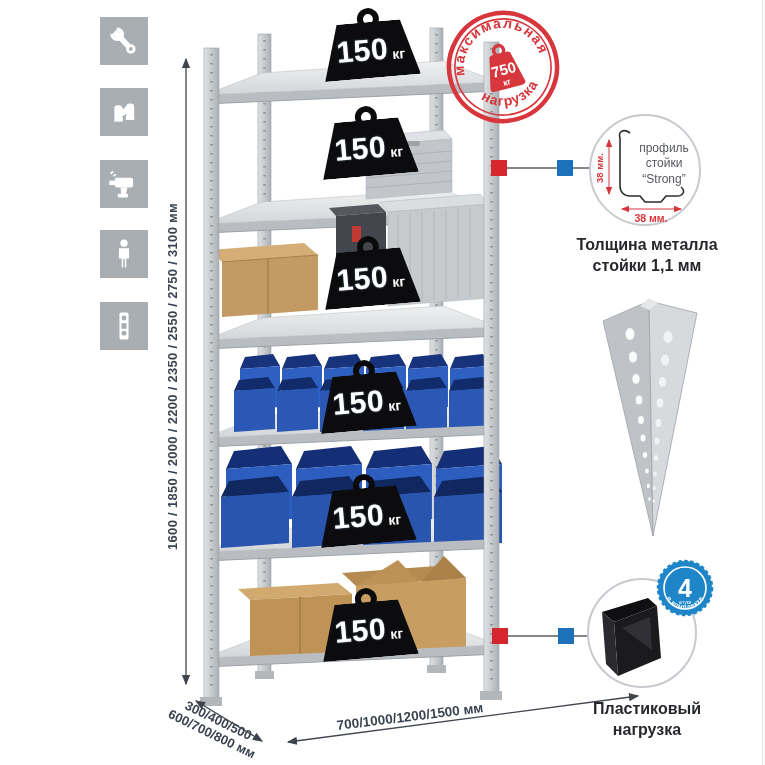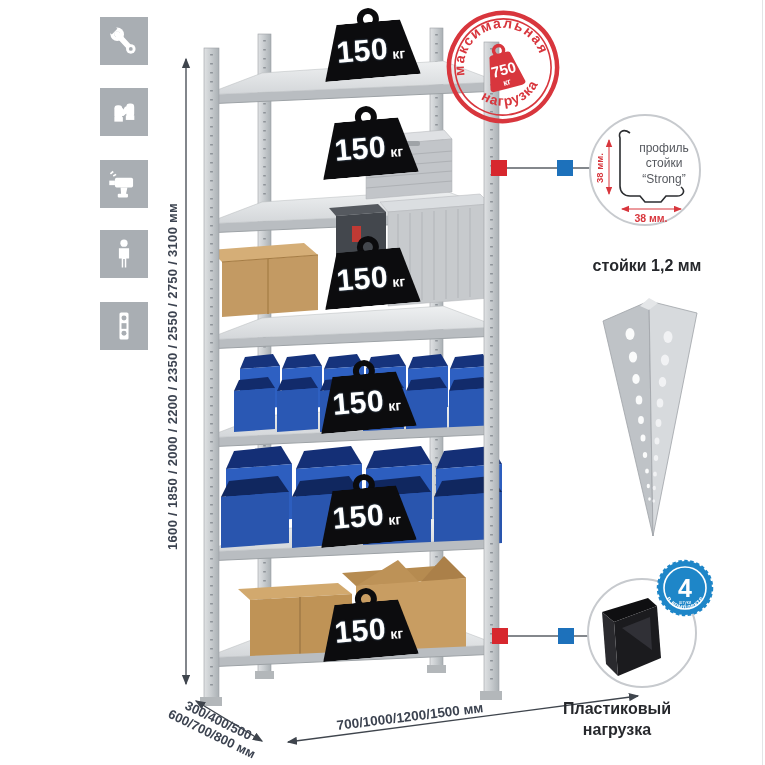--- a/index.html
+++ b/index.html
@@ -33,21 +33,21 @@
   
   .dim{position:absolute;color:#3c4350;font-weight:700;z-index:6;text-align:center;}
   .dim-v{left:-108px;top:369px;width:560px;font-size:13px;transform:rotate(-90deg);letter-spacing:.3px;}
   .dim-depth{left:147px;top:713px;width:136px;font-size:13px;line-height:1.12;transform:rotate(26deg);}
   .dim-width{left:255px;top:709px;width:310px;font-size:13.5px;transform:rotate(-7deg);}
 
   
   .caption{position:absolute;width:170px;text-align:center;color:#26282c;
            font-size:16px;font-weight:600;line-height:1.3;z-index:6;}
   .caption-profile{left:562px;top:235px;}
-  .caption-foot{left:532px;top:699px;}
+  .caption-foot{left:562px;top:699px;}
 
   .stamp{position:absolute;left:440px;top:4px;width:126px;height:126px;z-index:9;}
 </style>
 </head>
 <body>
 
 <div class="canvas">
   <div class="edge-line"></div>
 
   <svg class="scene" width="765" height="765" viewBox="0 0 765 765">
@@ -422,20 +422,20 @@
   <div class="marker blue" style="left:558px;top:628px"></div>
 
   <div class="dim dim-v">1600 / 1850 / 2000 / 2200 / 2350 / 2550 / 2750 / 3100 мм</div>
   <div class="dim dim-depth">
     <span>300/400/500</span><br>
     <span>600/700/800 мм</span>
   </div>
   <div class="dim dim-width">700/1000/1200/1500 мм</div>
 
   <div class="caption caption-profile">
-    <br>
-    <span>стойки 1,2 мм</span>
+    <span>Толщина металла</span><br>
+    <span>стойки 1,1 мм</span>
   </div>
   <div class="caption caption-foot">
     <span>Пластиковый</span><br>
     <span>нагрузка</span>
   </div>
 </div>
 
 </body></html>

